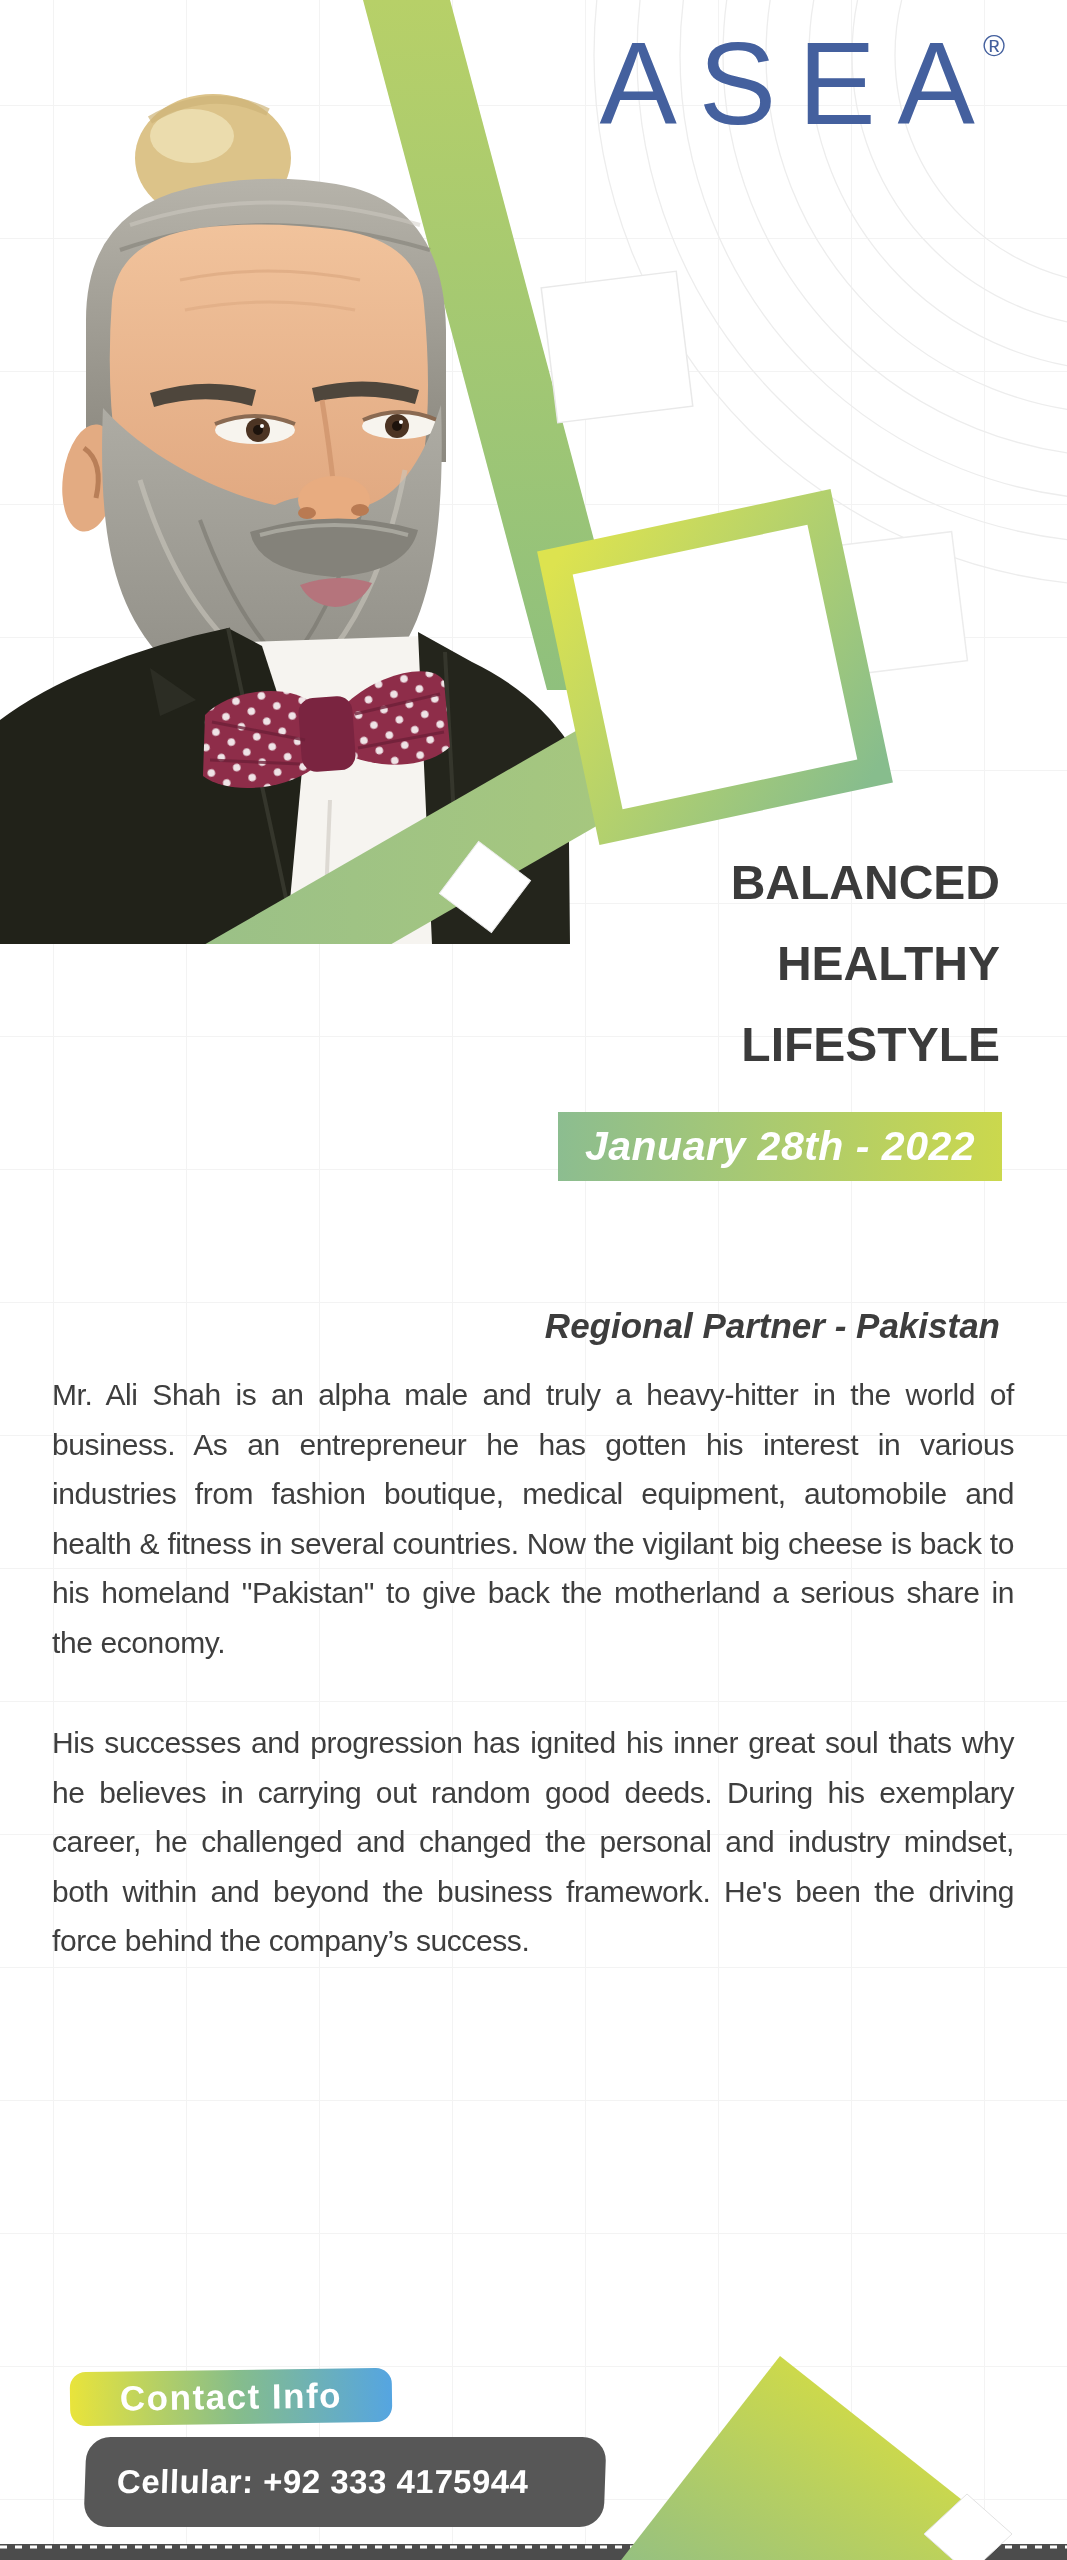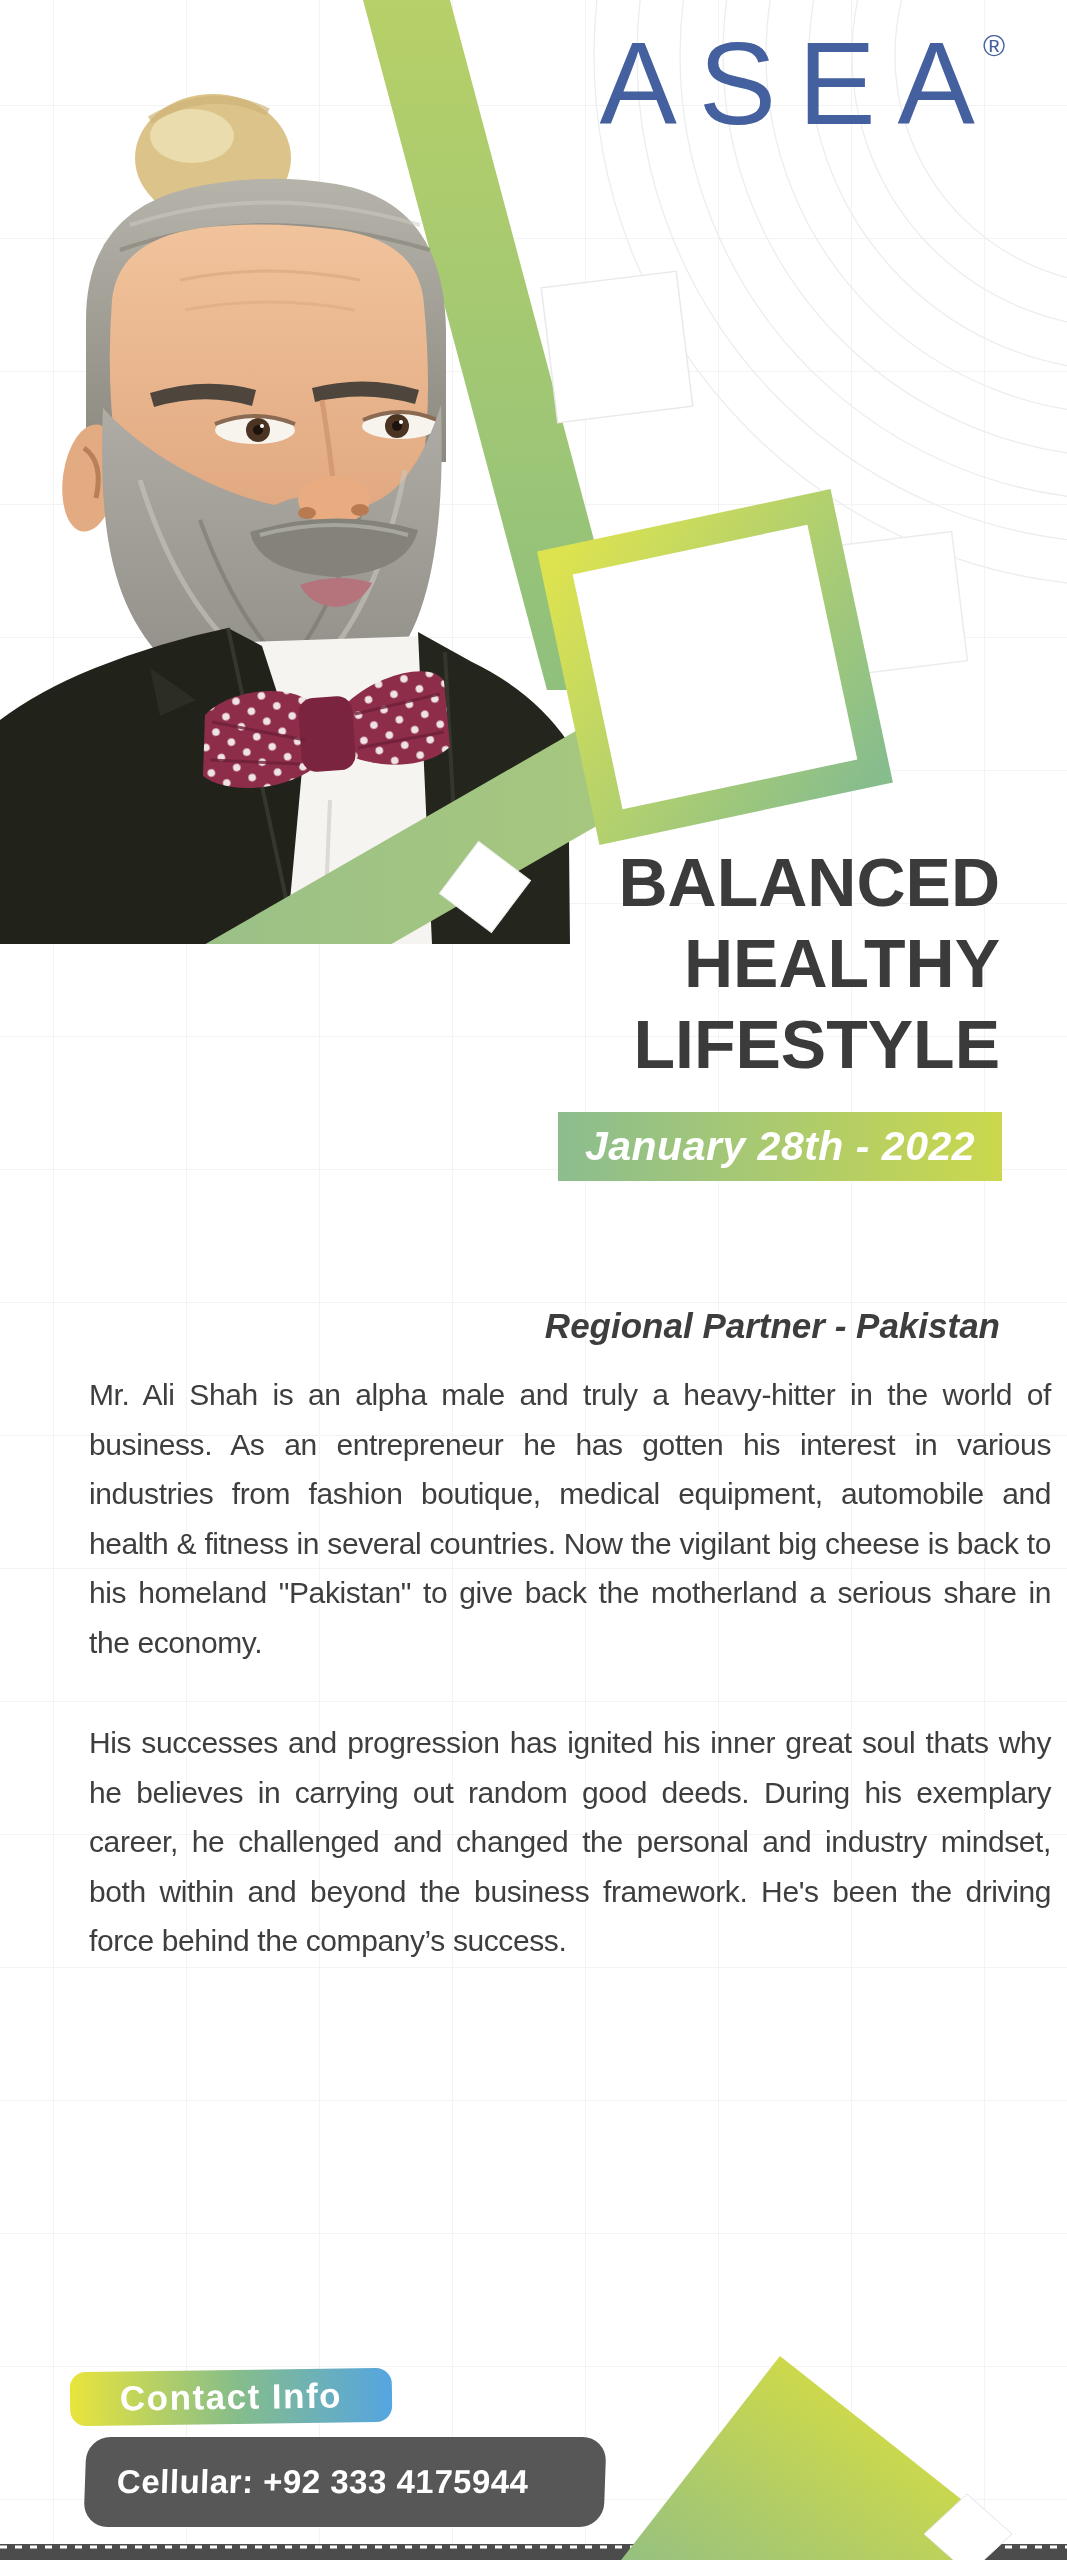--- a/index.html
+++ b/index.html
@@ -23,21 +23,21 @@
     position:absolute;top:26px;right:62px;
     color:#44609e;font-size:116px;font-weight:400;
     letter-spacing:22px;line-height:1;white-space:nowrap;
   }
   .logo .rmark{
     font-size:30px;letter-spacing:0;vertical-align:68px;margin-left:-14px;
   }
 
   .title-block{
     position:absolute;top:842px;right:67px;text-align:right;
-    color:#3b3b3b;font-size:68px;font-weight:700;line-height:81px;
+    color:#3b3b3b;font-size:48px;font-weight:700;line-height:81px;
     letter-spacing:0px;
   }
 
   .date-badge{
     position:absolute;left:558px;top:1112px;width:444px;height:69px;
     background:linear-gradient(90deg,#8cbd90 0%,#cbd84d 100%);
     display:flex;align-items:center;justify-content:center;
     color:#ffffff;font-size:41px;font-weight:700;font-style:italic;
     letter-spacing:0.5px;
   }
@@ -47,21 +47,21 @@
     color:#3a3a3a;font-size:56px;font-weight:700;letter-spacing:0.5px;
   }
   .profile-role{
     position:absolute;top:1306px;right:67px;text-align:left;
     color:#3d3d3d;font-size:35px;font-weight:700;font-style:italic;margin-left:12px;
   }
 
   .bio{
     position:absolute;left:52px;top:1370px;width:962px;
     color:#3e3e3e;font-size:30px;line-height:49.5px;
-    text-align:justify;letter-spacing:-0.4px;margin-left:37px;
+    text-align:justify;letter-spacing:-0.4px;
   }
   .bio p{margin:0 0 51px 0;}
 
   .contact-btn{
     position:absolute;left:70px;top:2370px;width:322px;height:54px;
     background:linear-gradient(90deg,#e9e43b 0%,#86bd8b 52%,#55a5e1 100%);
     border-radius:16px;transform:rotate(-0.8deg);
     display:flex;align-items:center;justify-content:center;
     color:#ffffff;font-size:35px;font-weight:700;letter-spacing:1.5px;
     cursor:pointer;border:none;

